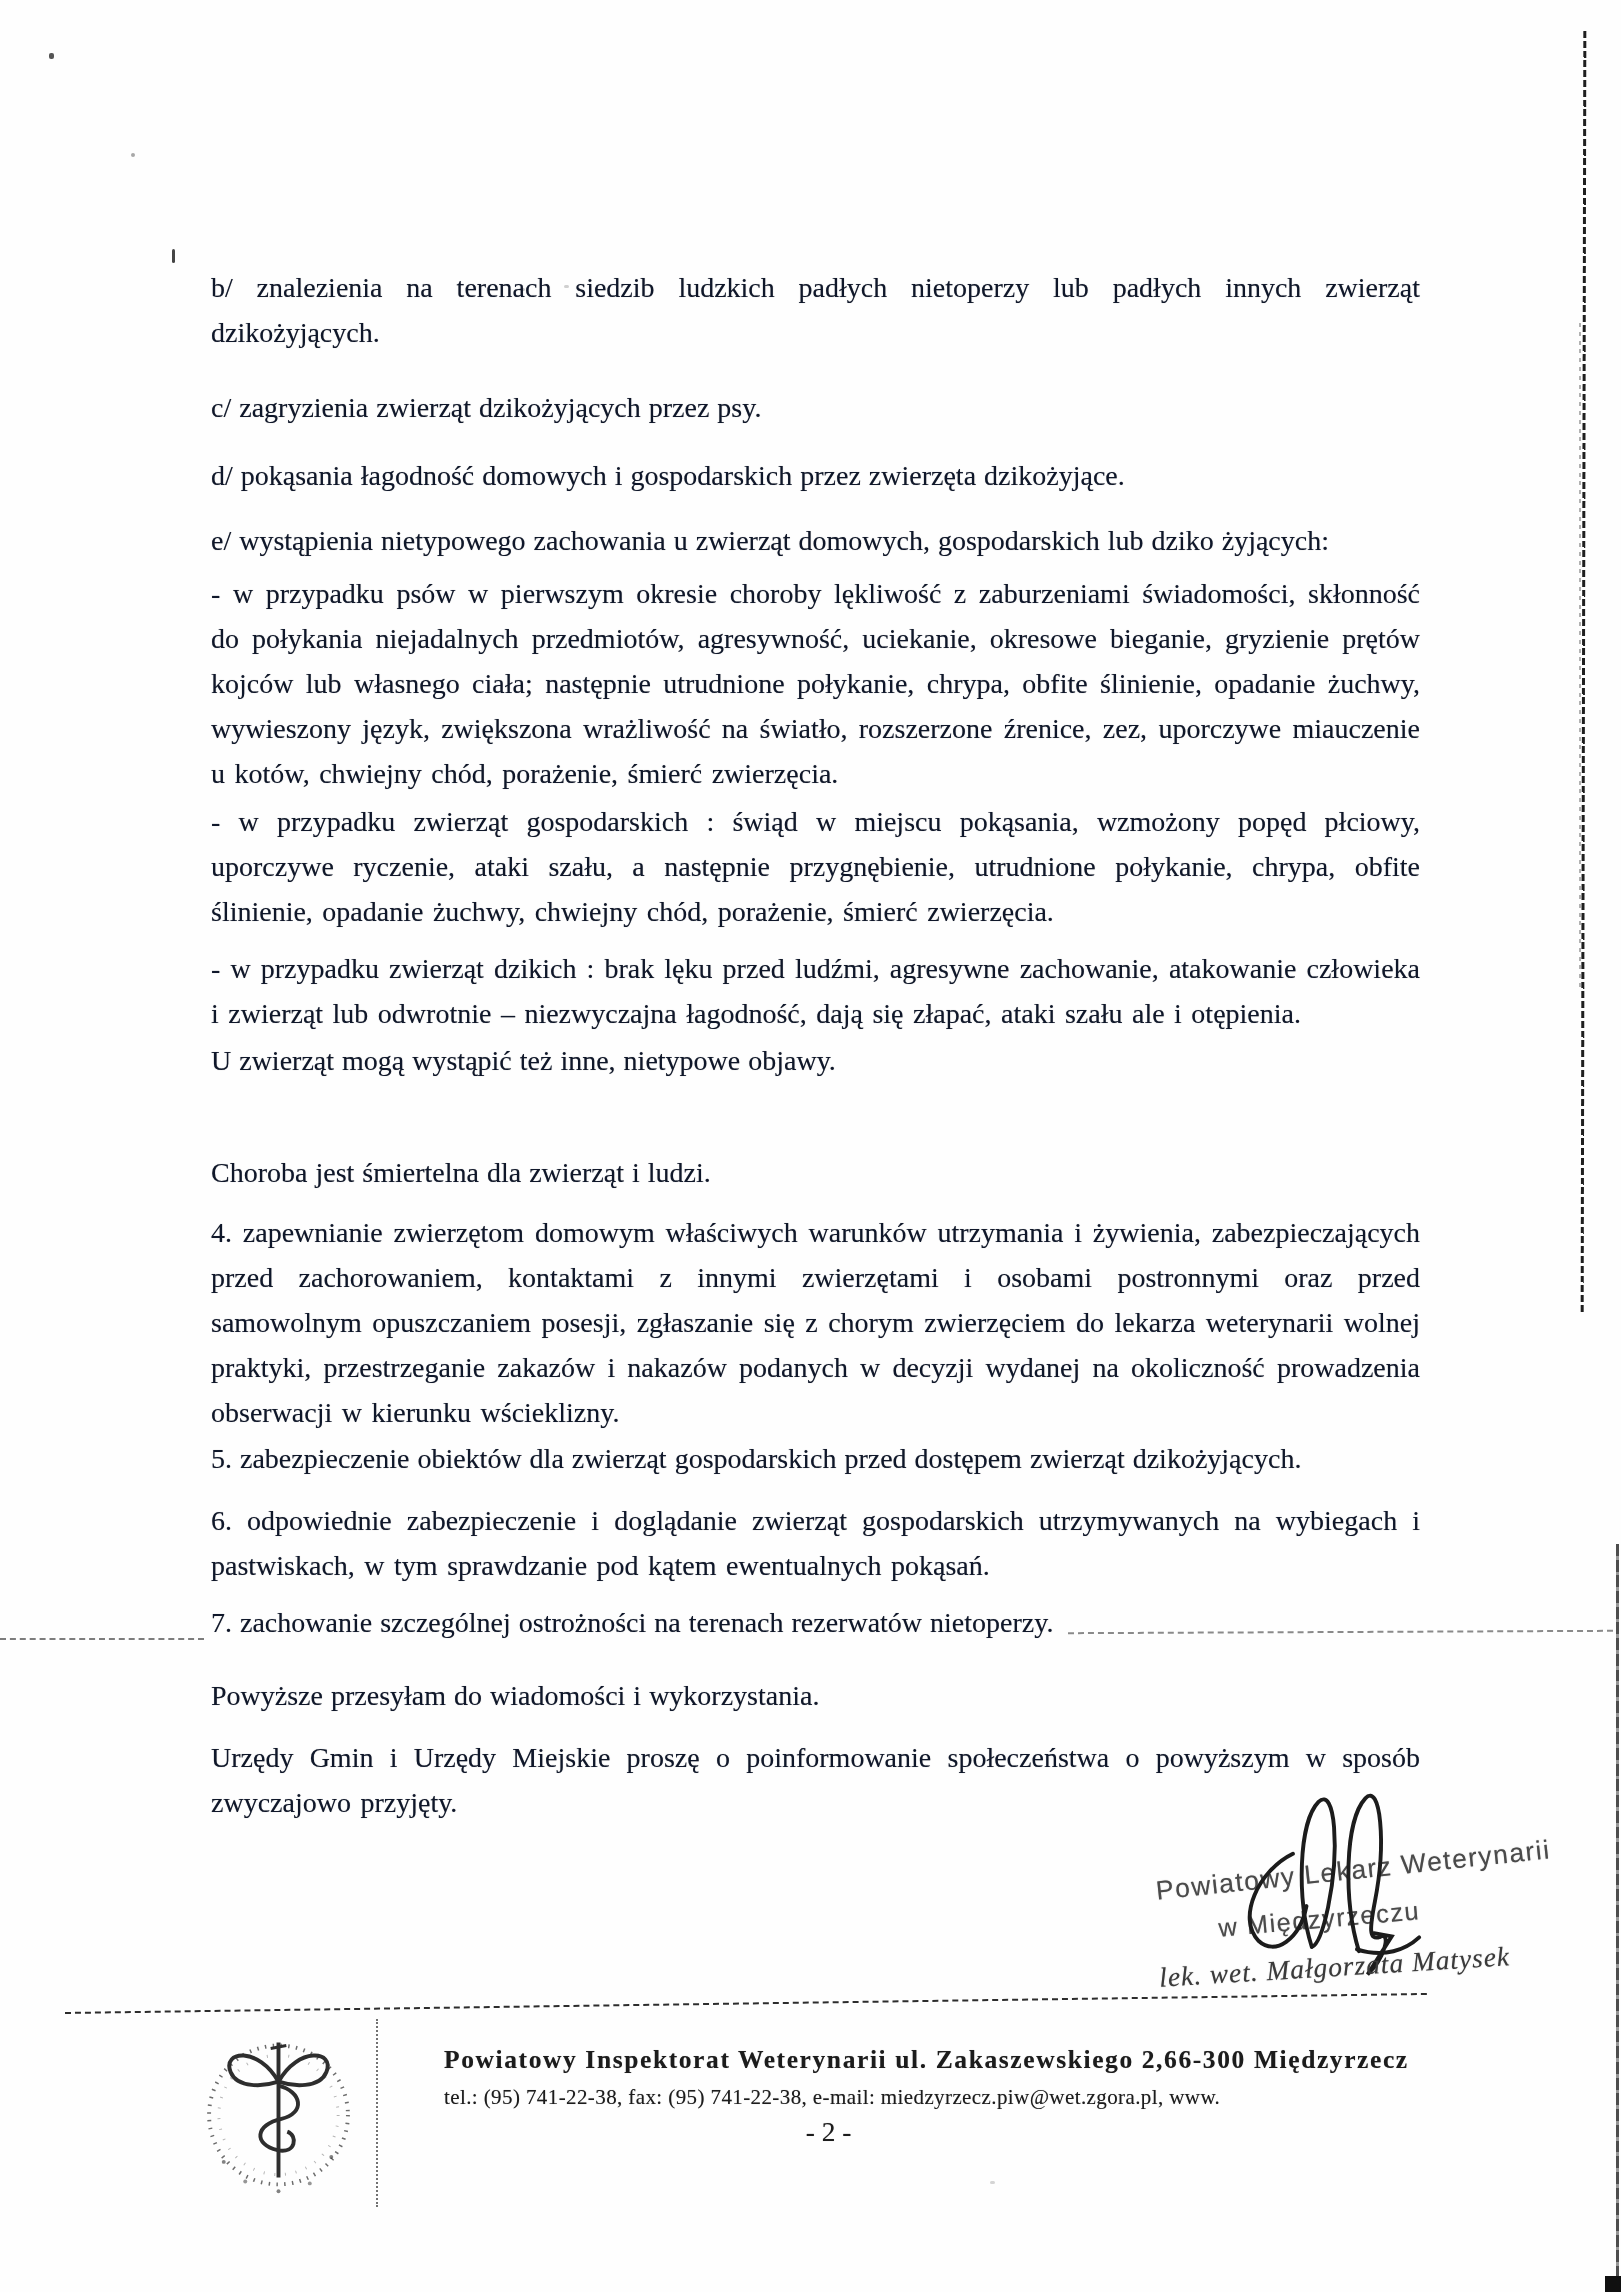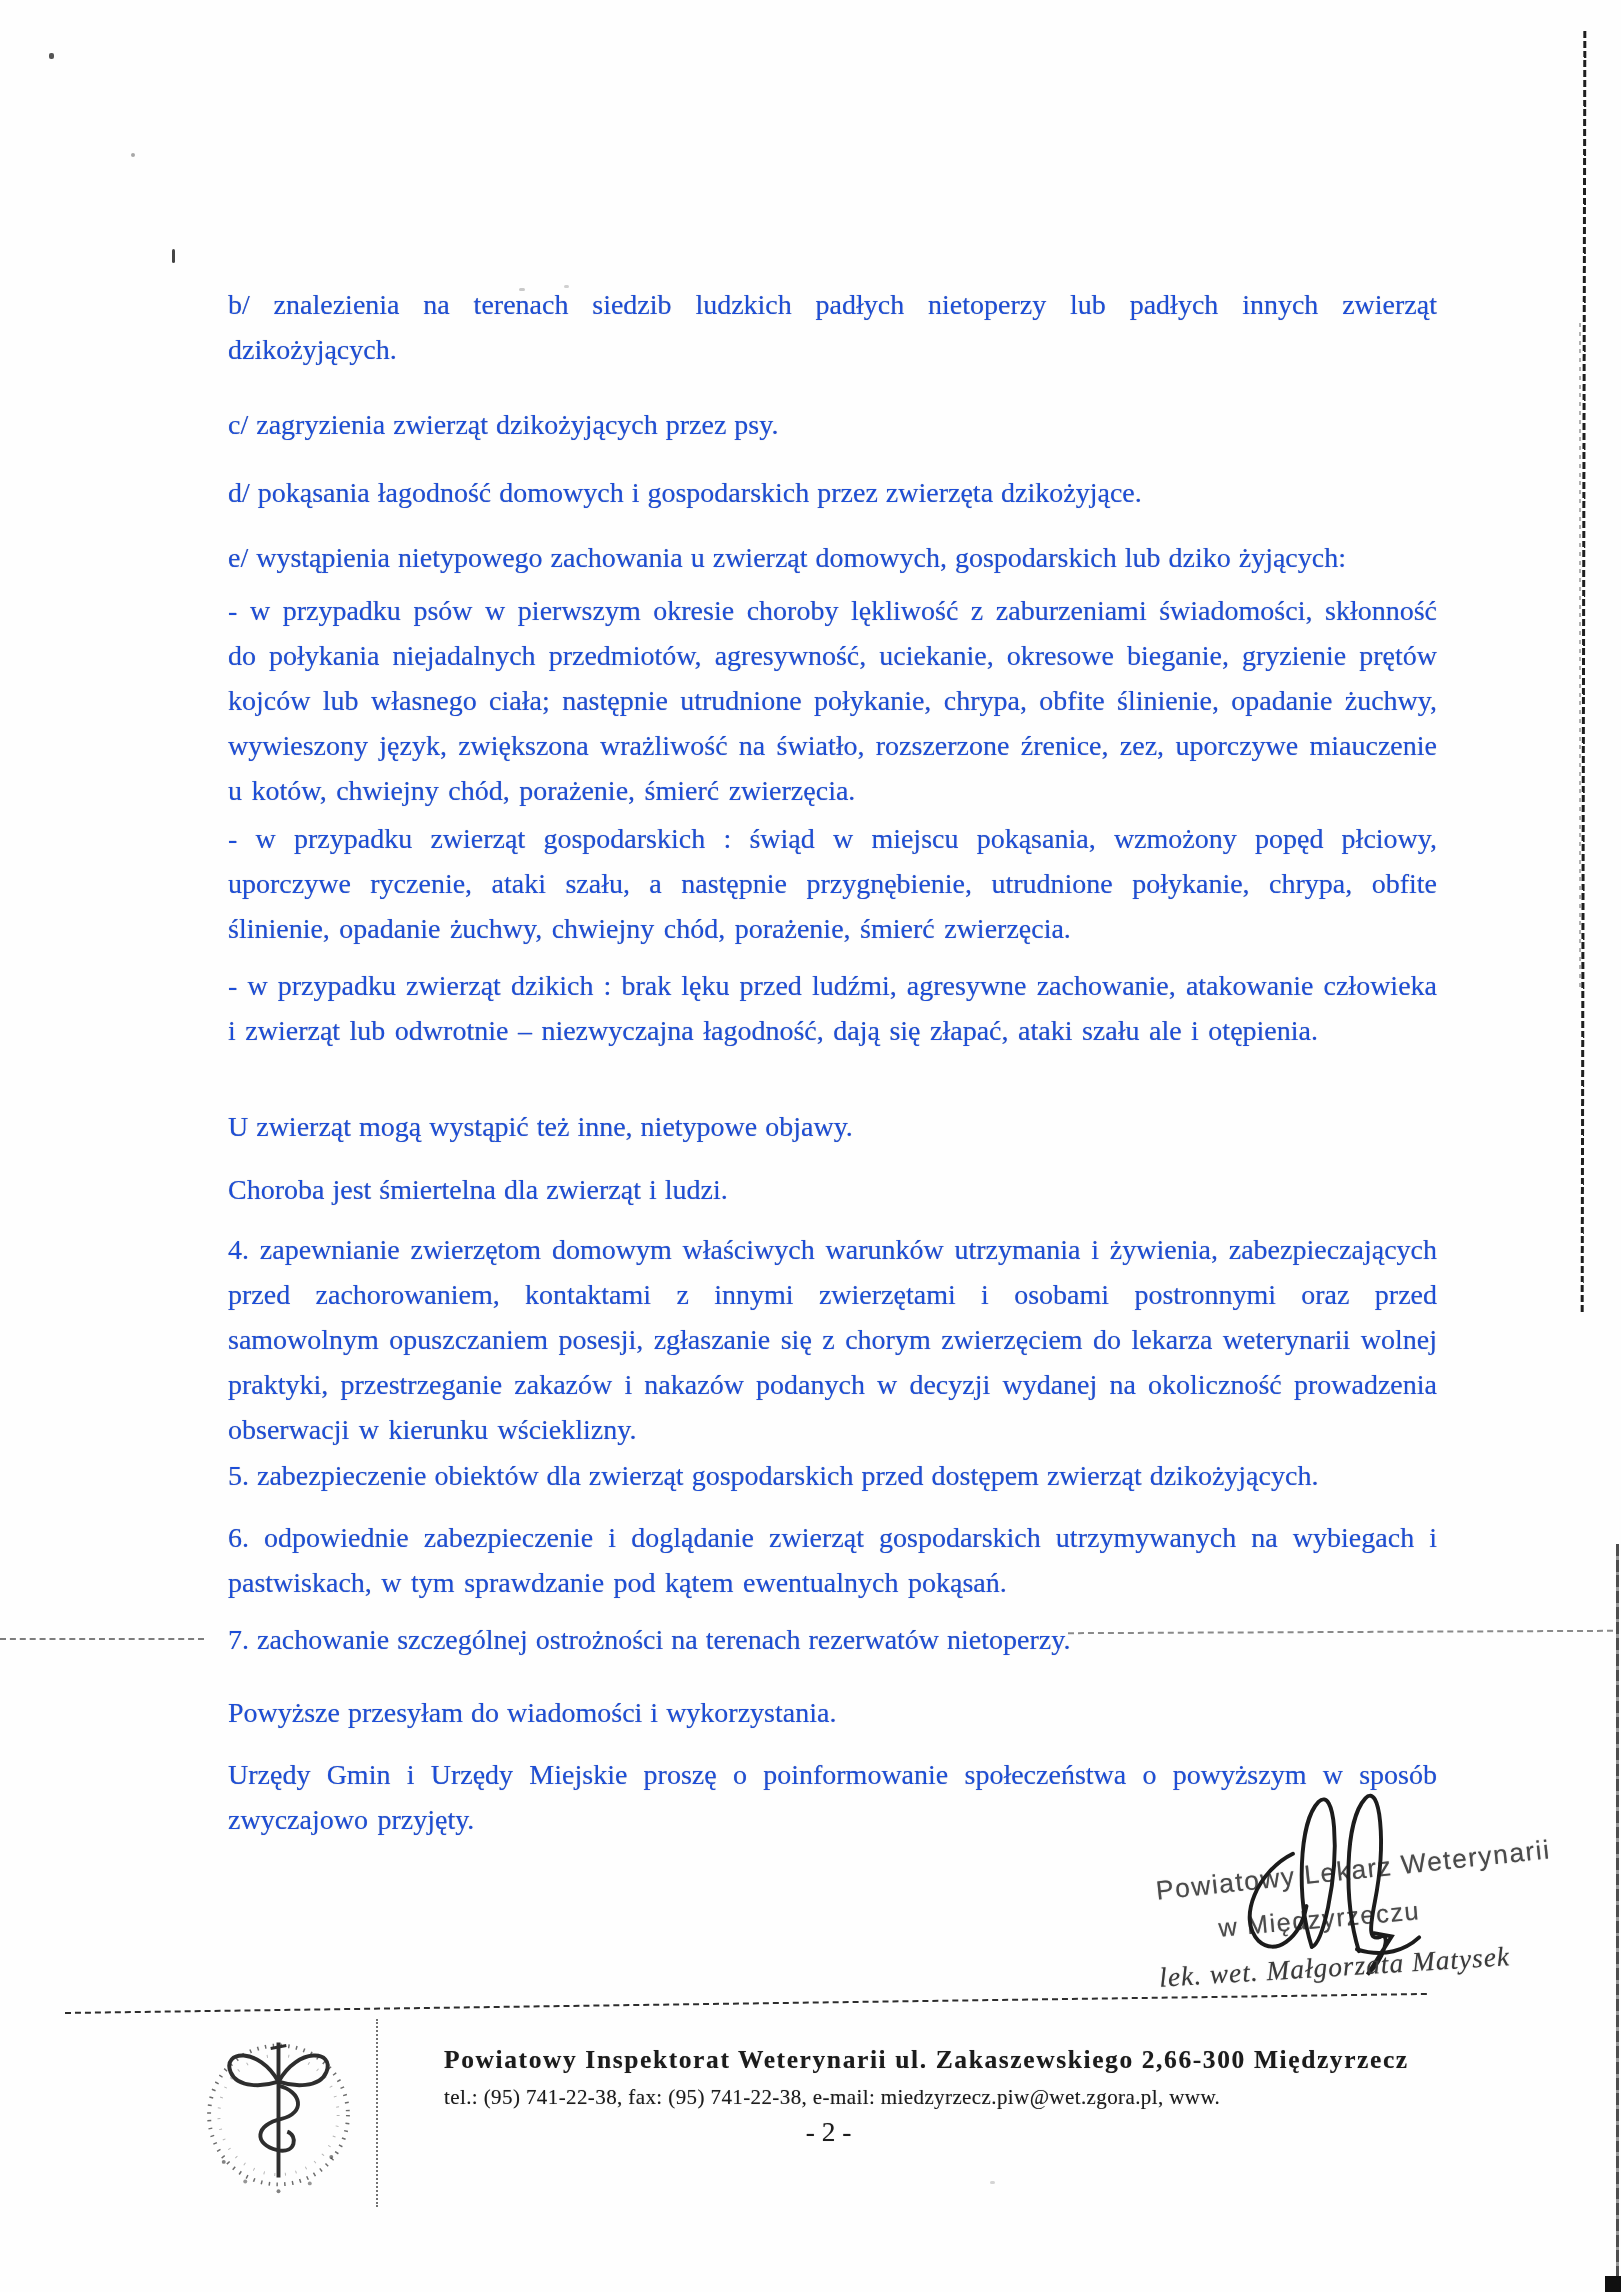--- a/index.html
+++ b/index.html
@@ -8,26 +8,26 @@
     position:relative;
     width:1621px;height:2293px;
     background:#fefefe;
     overflow:hidden;
     font-family:"Liberation Serif", serif;
   }
   .par{
     position:absolute;
     left:211px;width:1209px;
     font-size:28px;line-height:45px;
-    color:#1d4ed8;
+    color:#0f172a;
     text-align:justify;
     text-align-last:left;
     word-spacing:2.5px;
     text-shadow:0 0 0.8px rgba(25,25,25,.42);
-    margin:17px;
+    margin:0;
   }
   .oneline{white-space:nowrap;word-spacing:1px;}
   
   .artifact{position:absolute;pointer-events:none;}
   .v-jagged{
     left:1582px;top:31px;width:2.9px;height:1284px;
     background:repeating-linear-gradient(180deg,#1f1f1f 0 6.9px,transparent 6.9px 9.8px);
     transform:rotate(.12deg);
   }
   .v-jagged2{
@@ -110,21 +110,21 @@
   <div class="artifact speck" style="left:564px;top:285px;width:4.9px;height:2.9px;background:#d0d0d0;"></div>
   <div class="artifact speck" style="left:990px;top:2181px;width:4.9px;height:2.9px;background:#d5d5d5;"></div>
 
   <p class="par" style="top:265px;">b/ znalezienia na terenach siedzib ludzkich padłych nietoperzy lub padłych innych zwierząt dzikożyjących.</p>
   <p class="par oneline" style="top:385px;">c/ zagryzienia zwierząt dzikożyjących przez psy.</p>
   <p class="par oneline" style="top:453px;">d/ pokąsania łagodność domowych i gospodarskich przez zwierzęta dzikożyjące.</p>
   <p class="par oneline" style="top:518px;">e/ wystąpienia nietypowego zachowania u zwierząt domowych, gospodarskich lub dziko żyjących:</p>
   <p class="par" style="top:571px;">- w przypadku psów w pierwszym okresie choroby lękliwość z zaburzeniami świadomości, skłonność do połykania niejadalnych przedmiotów, agresywność, uciekanie, okresowe bieganie, gryzienie prętów kojców lub własnego ciała; następnie utrudnione połykanie, chrypa, obfite ślinienie, opadanie żuchwy, wywieszony język, zwiększona wrażliwość na światło, rozszerzone źrenice, zez, uporczywe miauczenie u kotów, chwiejny chód, porażenie, śmierć zwierzęcia.</p>
   <p class="par" style="top:799px;">- w przypadku zwierząt gospodarskich : świąd w miejscu pokąsania, wzmożony popęd płciowy, uporczywe ryczenie, ataki szału, a następnie przygnębienie, utrudnione połykanie, chrypa, obfite ślinienie, opadanie żuchwy, chwiejny chód, porażenie, śmierć zwierzęcia.</p>
   <p class="par" style="top:946px;">- w przypadku zwierząt dzikich : brak lęku przed ludźmi, agresywne zachowanie, atakowanie człowieka i zwierząt lub odwrotnie – niezwyczajna łagodność, dają się złapać, ataki szału ale i otępienia.</p>
-  <p class="par oneline" style="top:1087px;">U zwierząt mogą wystąpić też inne, nietypowe objawy.</p>
+  <p class="par oneline" style="top:1038px;">U zwierząt mogą wystąpić też inne, nietypowe objawy.</p>
   <p class="par oneline" style="top:1150px;">Choroba jest śmiertelna dla zwierząt i ludzi.</p>
   <p class="par" style="top:1210px;">4. zapewnianie zwierzętom domowym właściwych warunków utrzymania i żywienia, zabezpieczających przed zachorowaniem, kontaktami z innymi zwierzętami i osobami postronnymi oraz przed samowolnym opuszczaniem posesji, zgłaszanie się z chorym zwierzęciem do lekarza weterynarii wolnej praktyki, przestrzeganie zakazów i nakazów podanych w decyzji wydanej na okoliczność prowadzenia obserwacji w kierunku wścieklizny.</p>
   <p class="par oneline" style="top:1436px;">5. zabezpieczenie obiektów dla zwierząt gospodarskich przed dostępem zwierząt dzikożyjących.</p>
   <p class="par" style="top:1498px;">6. odpowiednie zabezpieczenie i doglądanie zwierząt gospodarskich utrzymywanych na wybiegach i pastwiskach, w tym sprawdzanie pod kątem ewentualnych pokąsań.</p>
   <p class="par oneline" style="top:1600px;">7. zachowanie szczególnej ostrożności na terenach rezerwatów nietoperzy.</p>
   <p class="par oneline" style="top:1673px;">Powyższe przesyłam do wiadomości i wykorzystania.</p>
   <p class="par" style="top:1735px;">Urzędy Gmin i Urzędy Miejskie proszę o poinformowanie społeczeństwa o powyższym w sposób zwyczajowo przyjęty.</p>
 
   <div class="artifact dash-left7"></div>
   <div class="artifact dash-right7"></div>

